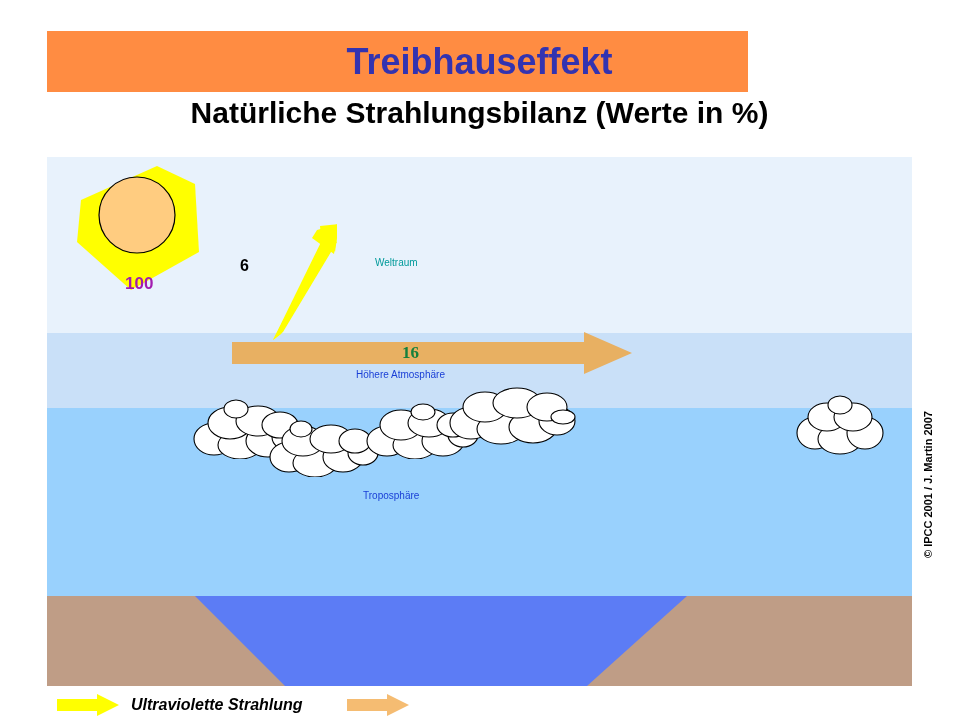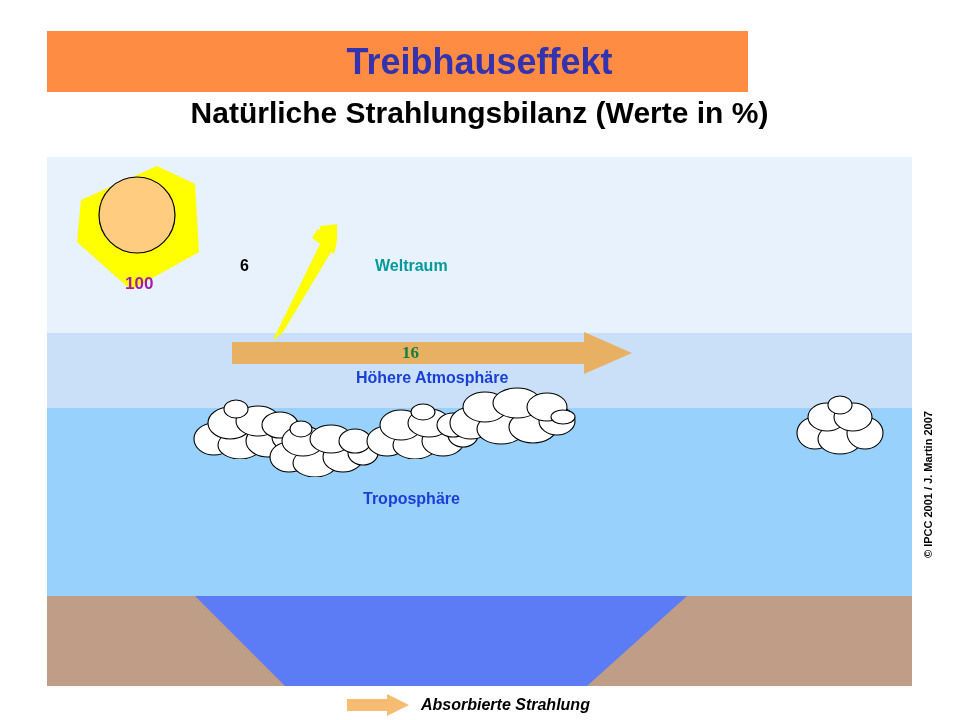--- a/index.html
+++ b/index.html
@@ -128,22 +128,22 @@
     top: 186px;
     font-size: 17px;
     font-weight: bold;
     color: #15803d;
     font-family: Liberation Serif, serif;
   }
 
   
   .layer-label {
     position: absolute;
-    font-size: 16px;
-    font-weight: bold;
+    font-size: 10px;
+    font-weight: normal;
     white-space: nowrap;
     font-family: "Liberation Sans", sans-serif;
   }
   #label-weltraum  { left: 328px; top: 100px; color: #009a9a; }
   #label-hoehere   { left: 296px; top: 212px; color: #1a3fd6; margin-left: 13px; }
   #label-tropo     { left: 316px; top: 333px; color: #1a3fd6; }
 
   
   .cloud {
     position: absolute;
@@ -308,24 +308,29 @@
       <ellipse cx="32" cy="24" rx="19" ry="14"></ellipse>
       <ellipse cx="58" cy="24" rx="19" ry="14"></ellipse>
       <ellipse cx="45" cy="12" rx="12" ry="9"></ellipse>
     </g>
   </svg>
 
 </div>
 
 <div id="legend">
 
+  <div class="legend-entry" id="legend-uv">
+    <svg class="legend-arrow" viewBox="0 0 62 22">
+      <polygon points="0,5 40,5 40,0 62,11 40,22 40,17 0,17" fill="#ffff00"></polygon>
+    </svg>
+    <span class="legend-text">Ultraviolette Strahlung</span>
+  </div>
 
   <div class="legend-entry" id="legend-abs">
     <svg class="legend-arrow" viewBox="0 0 62 22">
       <polygon points="0,5 40,5 40,0 62,11 40,22 40,17 0,17" fill="#f5bc72"></polygon>
     </svg>
-    <span class="legend-text">Absorbierte Strahlung</span>
   </div>
 
 
 </div>
 
 <div id="copyright">© IPCC 2001 / J. Martin 2007</div>
 
 </body></html>

